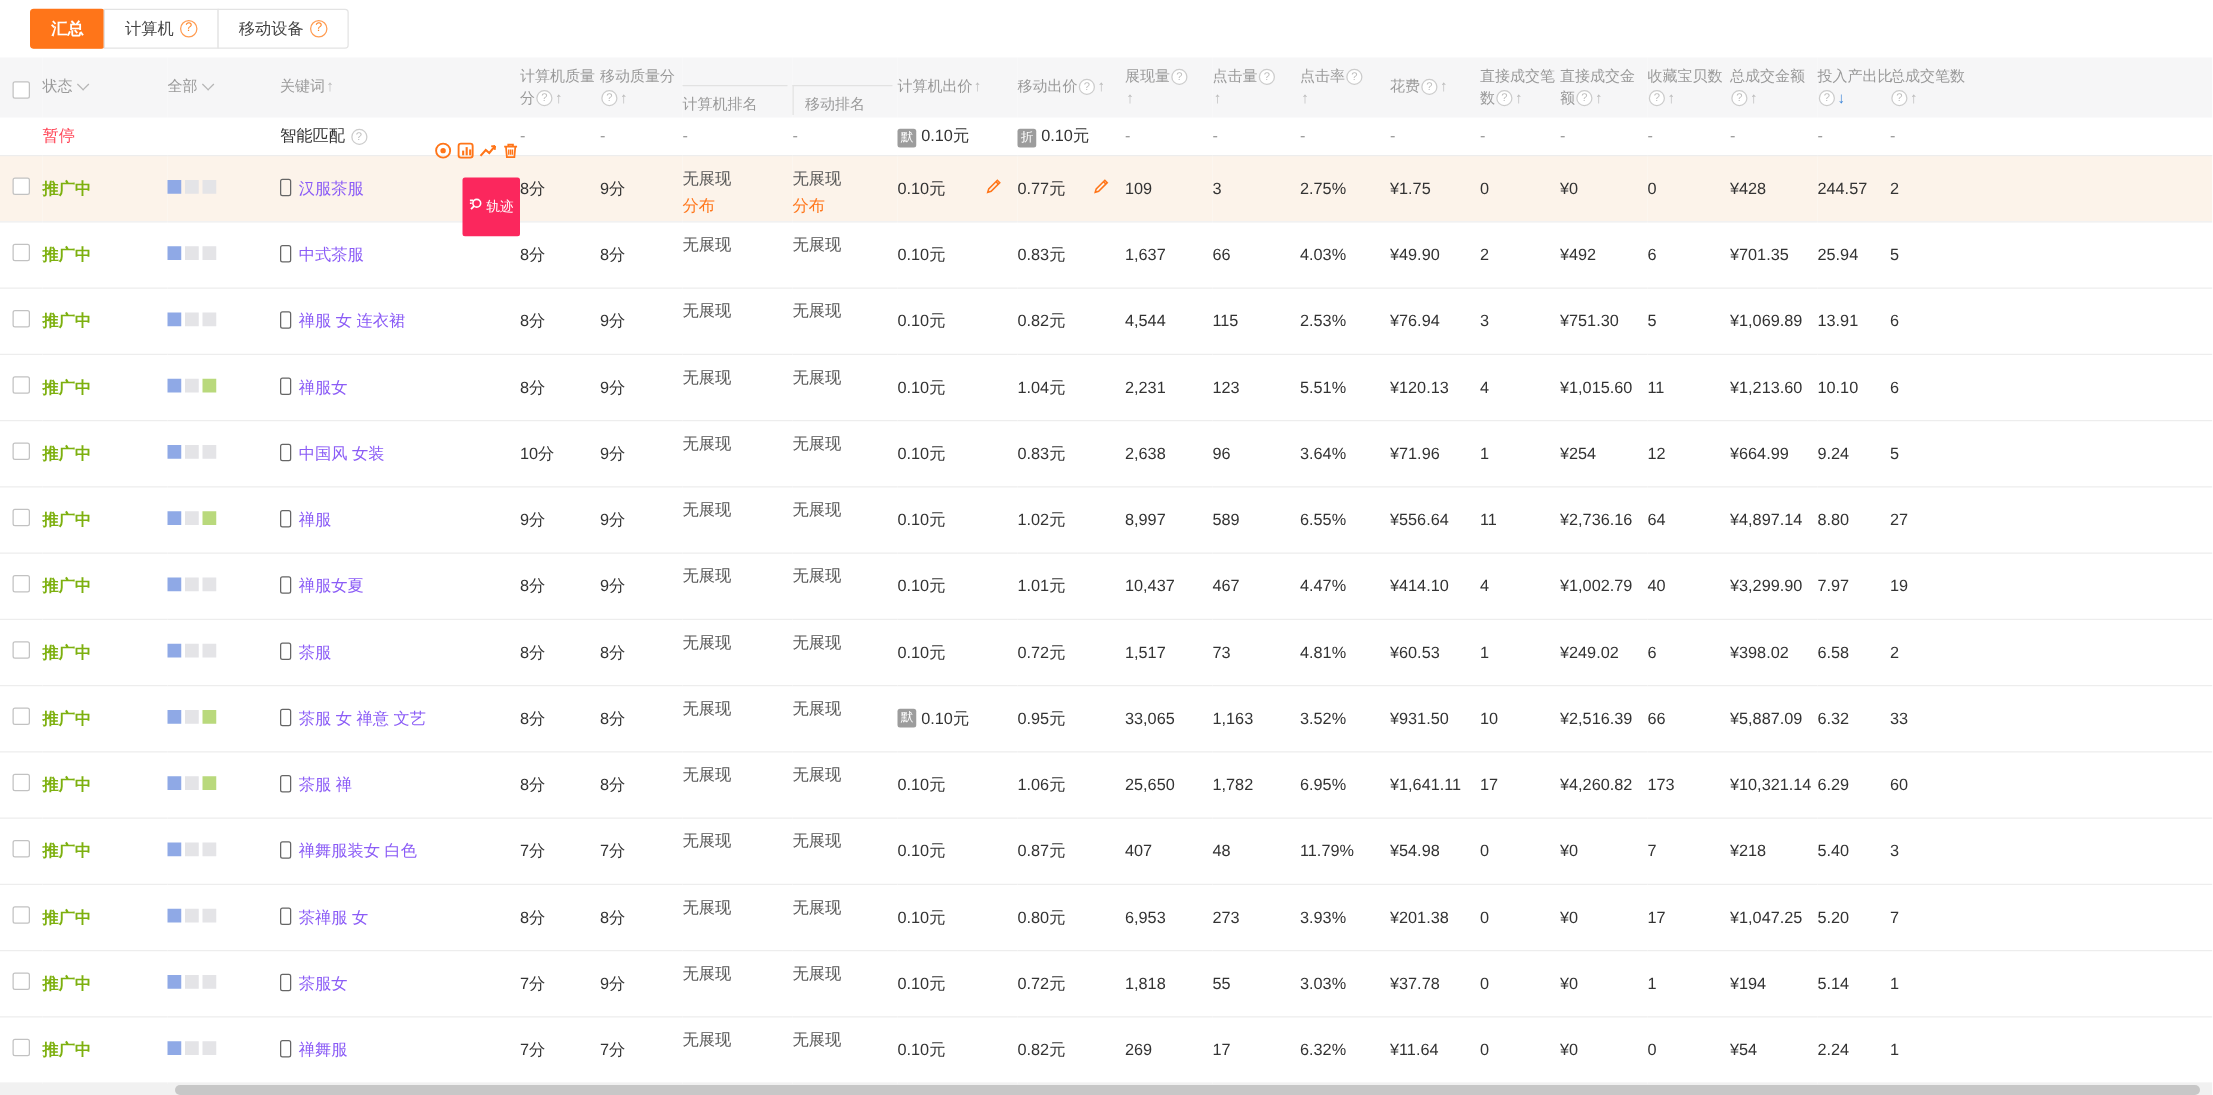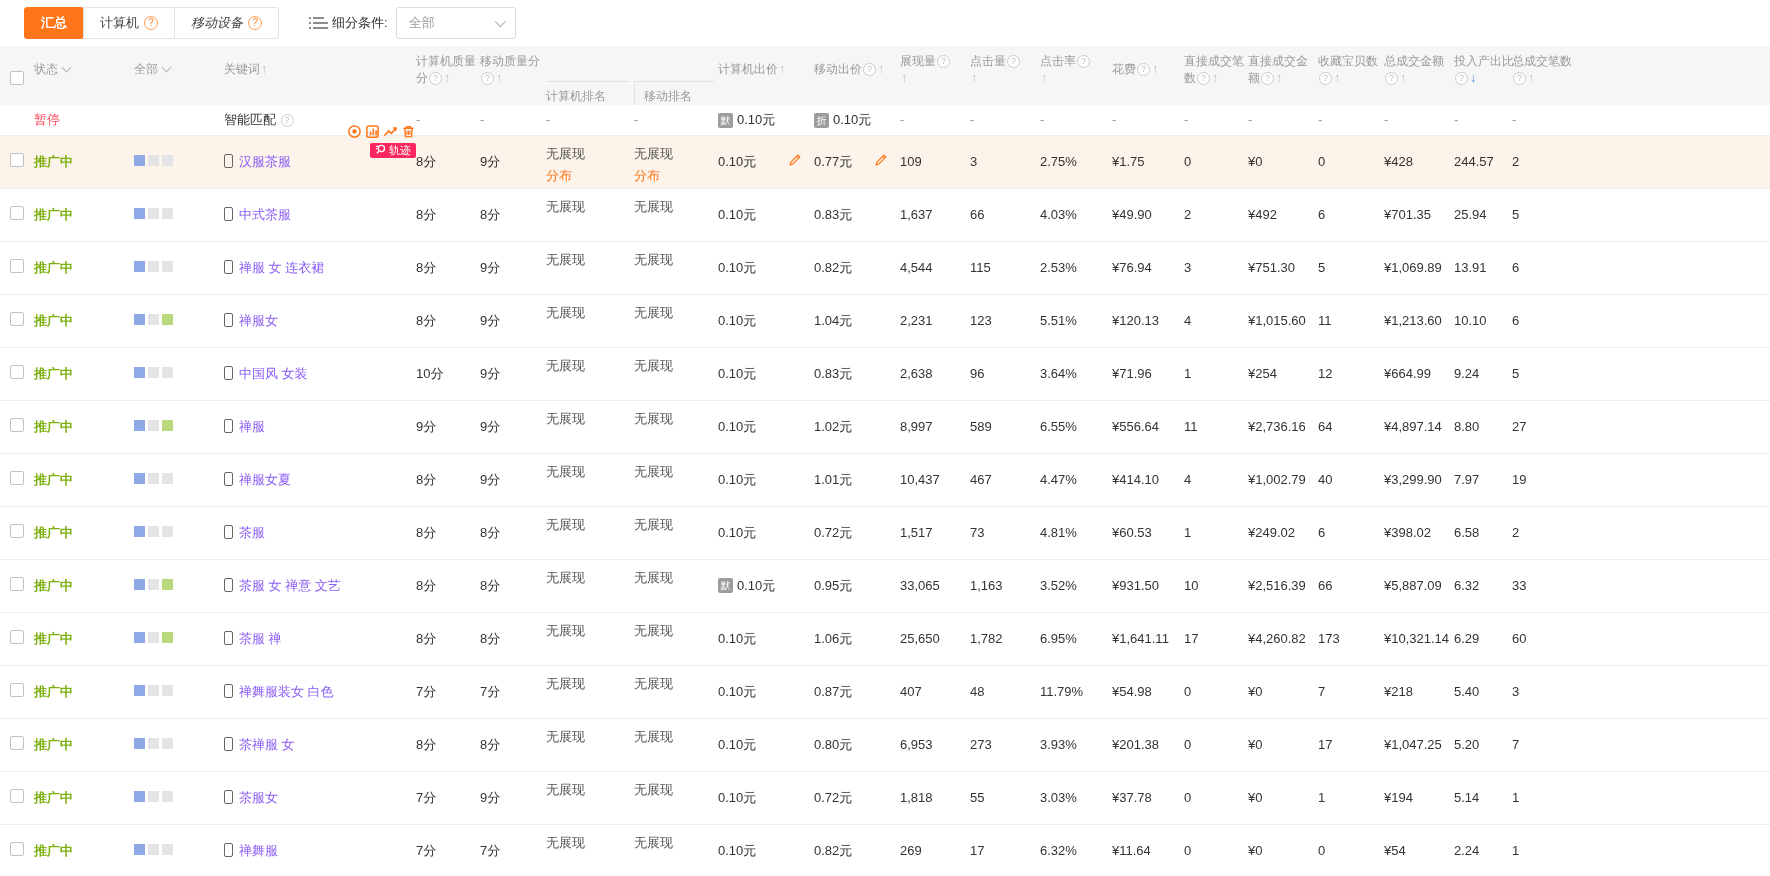--- a/index.html
+++ b/index.html
@@ -9,21 +9,21 @@
     font-family:"Liberation Sans","DejaVu Sans",sans-serif;
     font-size:13px; color:#333;
   }
   
   .toolbar { height:46px; display:flex; align-items:center; padding-left:24px; }
   .tabs { display:flex; }
   .tab { height:32px; padding:0 16px; border:1px solid #e3e3e3; background:#fff;
          display:flex; align-items:center; gap:5px; font-size:13px; color:#444;
          margin-left:-1px; cursor:pointer; }
   .tab:first-child { border-radius:3px 0 0 3px; margin-left:0; }
-  .tab:last-child  { border-radius:0 3px 3px 0;font-style:italic; }
+  .tab:last-child  { border-radius:0 3px 3px 0; }
   .tab.active { background:#ff7519; border-color:#ff7519; color:#fff; font-weight:bold; border-radius:3px;justify-content:flex-end; }
   .help-o { width:14px; height:14px; border-radius:50%; border:1px solid #ff9c52; color:#ff8526;
             font-size:10px; line-height:12px; text-align:center; display:inline-block; }
   .filter-area { margin-left:30px; display:flex; align-items:center; gap:8px; color:#333; }
   .filter-icon { width:15px; height:13px; display:inline-block; position:relative; }
   .filter-icon i, .filter-icon i:before, .filter-icon i:after {
       content:""; position:absolute; left:4px; right:0; height:2px; background:#8d8d8d; }
   .filter-icon i { top:0; } .filter-icon i:before { top:5px; left:0; right:-4px; } .filter-icon i:after { top:10px; left:0; right:-4px; }
   .filter-icon b, .filter-icon b:before, .filter-icon b:after {
       content:""; position:absolute; width:2px; height:2px; background:#8d8d8d; left:0; }
@@ -38,21 +38,21 @@
   thead th { background:#f6f6f7; height:48px; font-weight:normal; font-size:12px; color:#9a9a9a;
              text-align:left; vertical-align:top; padding:7px 4px 0 0; }
   thead th .hline { line-height:17px; white-space:nowrap; }
   thead th .single { padding-top:8px; white-space:nowrap; }
   .arr { color:#bbb; font-size:12px; margin-left:1px; }
   .arr.down { color:#3d85d8; }
   .help-g { width:13px; height:13px; border-radius:50%; border:1px solid #ccc; color:#bfbfbf;
             font-size:9px; line-height:11px; text-align:center; display:inline-block; margin:0 1px; vertical-align:1px; background:#fff; }
   .hchev { width:7px; height:7px; border-right:1px solid #b5b5b5; border-bottom:1px solid #b5b5b5;
            transform:rotate(45deg); display:inline-block; margin-left:5px; margin-bottom:2px; }
-  .rankbox { margin-top:28px; border-top:1px solid #e2e2e2; padding-top:6px; white-space:nowrap; }
+  .rankbox { margin-top:15px; border-top:1px solid #e2e2e2; padding-top:6px; white-space:nowrap; }
   .rank-right { border-left:1px solid #e2e2e2; padding-left:9px; }
   td { font-size:13px; color:#333; border-bottom:1px solid #ededed; padding:0 6px 0 0; vertical-align:middle; }
   tr.data { height:53px; background:#fff; }
   tr.data.hl { background:#fcf3ea; }
   tr.smart { height:30px; }
   .cb { width:14px; height:14px; border:1px solid #c2c2c2; border-radius:2px; background:#fff; display:inline-block; margin-left:10px; cursor:pointer; }
   .st-on { color:#7db00f; font-weight:bold; }
   .st-pause { color:#ff4456; font-weight:normal; }
   .sq { width:11px; height:11px; display:inline-block; margin-right:3px; }
   .sq.b { background:#8fa9e6; } .sq.g { background:#e4e4e7; } .sq.gr { background:#b9d97c; }
@@ -64,52 +64,41 @@
   td.rank { vertical-align:top; padding-top:9px; color:#555; }
   .dist { color:#ff7519; cursor:pointer; margin-top:4px; }
   .bid-cell { display:flex; align-items:center; }
   .bid-cell .pencil { margin-left:auto; margin-right:6px; cursor:pointer; }
   .badge { display:inline-block; min-width:15px; height:15px; background:#9c9c9c; color:#fff;
            border-radius:2px; font-size:10px; line-height:15px; text-align:center; margin-right:4px; }
   .actions { position:absolute; right:0; top:-12px; width:76px; text-align:right; }
   .icon-row { display:flex; gap:3px; justify-content:flex-end; }
   .icon-row span { cursor:pointer; line-height:0; }
   .track-badge { display:inline-flex; align-items:center; gap:3px; background:#fb275d; color:#fff;
-                 border-radius:2px; padding:0 5px; font-size:11px; margin-top:4px; cursor:pointer; }
+                 border-radius:2px; padding:16px 5px; font-size:11px; margin-top:14px; cursor:pointer; }
   .hscroll { height:10px; background:#f1f1f1; position:relative; }
   .hthumb { position:absolute; top:1px; height:8px; left:140px; width:1620px; background:#c7c7c7; border-radius:4px; cursor:pointer; }
 </style>
 </head>
 <body>
 
 <div class="toolbar">
   <div class="tabs">
       <div class="tab active">
         <span>汇总</span>
       </div>
       <div class="tab">
         <span>计算机</span>
         <span class="help-o">?</span>
       </div>
       <div class="tab">
         <span>移动设备</span>
         <span class="help-o">?</span>
       </div>
     </div>
-  <div class="filter-area">
-    <span class="filter-icon">
-        <i></i>
-        <b></b>
-      </span>
-    <span>细分条件:</span>
-    <div class="select">
-      <span>全部</span>
-      <span class="chev"></span>
-    </div>
-  </div>
 </div>
 
 <div class="table-wrap">
   <table>
     <colgroup id="cols">
         <col style="width: 34px;">
         <col style="width: 100px;">
         <col style="width: 90px;">
         <col style="width: 192px;">
         <col style="width: 64px;">

